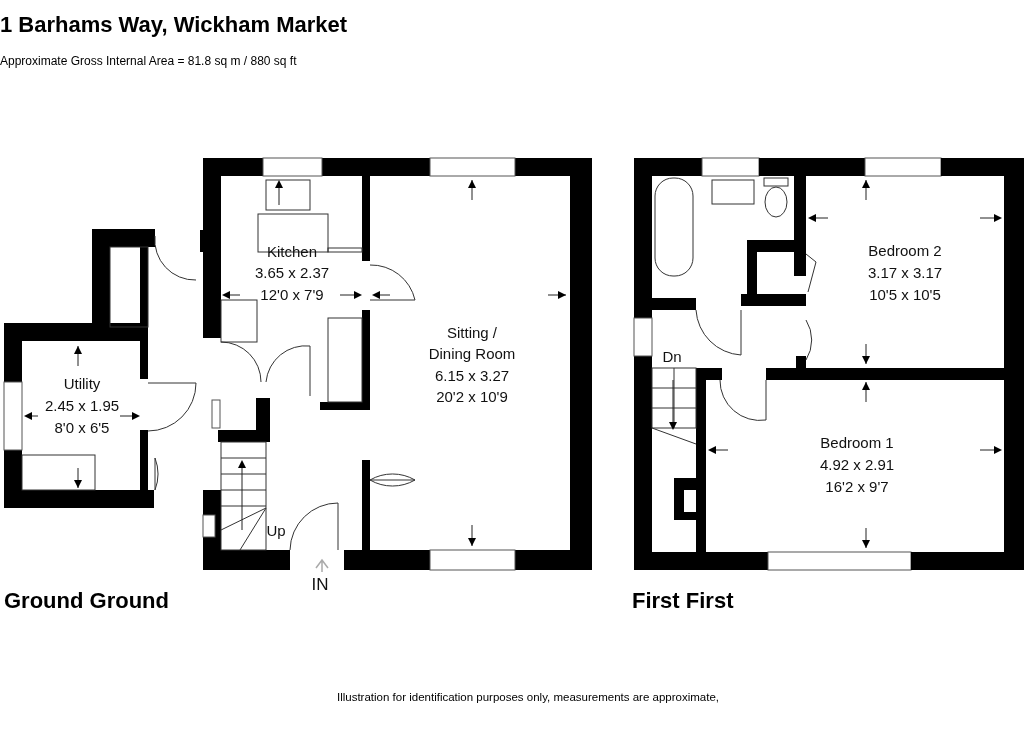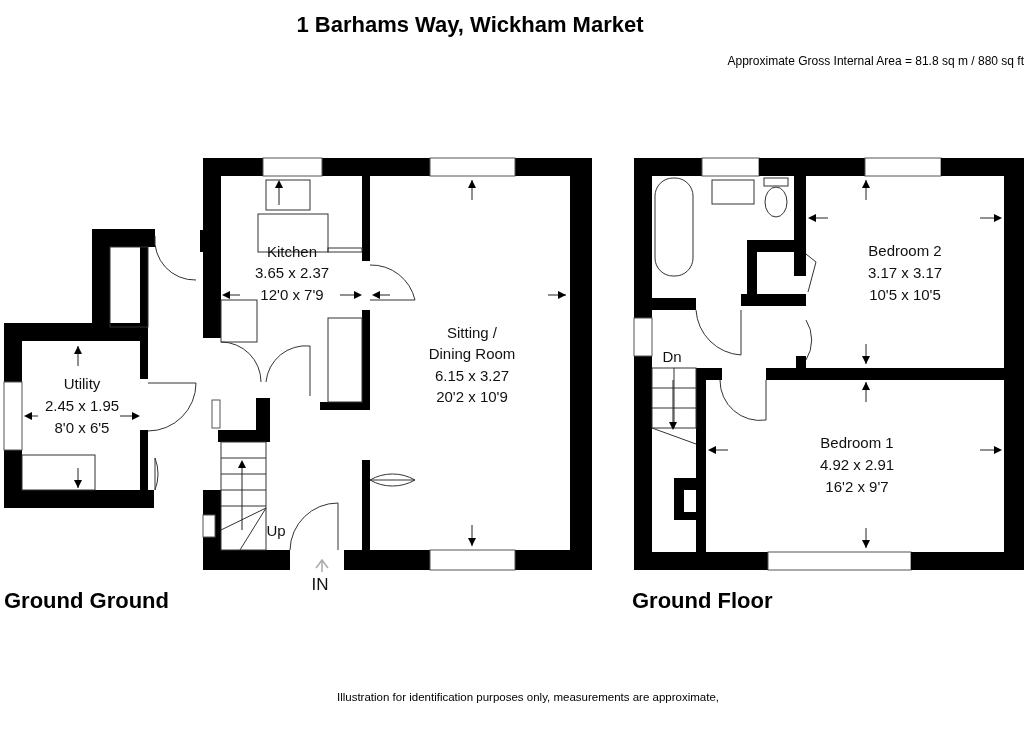--- a/index.html
+++ b/index.html
@@ -1,18 +1,18 @@
 <!DOCTYPE html>
 <html><head>
 <meta charset="utf-8">
 <style>
   html, body { margin:0; padding:0; background:#ffffff; }
   body { width:1024px; height:739px; position:relative; overflow:hidden; font-family:"Liberation Sans", sans-serif; color:#000; }
-  .title { position:absolute; left:0; width:940px; top:12px; text-align:center; font-weight:bold; font-size:22px; }
-  .subtitle { position:absolute; left:0; width:1024px; top:54px; text-align:right; font-size:12px; }
+  .title { position:absolute; left:0; width:940px; top:12px; text-align:left; font-weight:bold; font-size:22px; }
+  .subtitle { position:absolute; left:0; width:1024px; top:54px; text-align:left; font-size:12px; }
   .floor-label { position:absolute; font-weight:bold; font-size:22px; }
   .footer { position:absolute; left:0; width:1024px; top:690px; text-align:center; font-size:11.5px; line-height:15px;padding-left:16px; }
   svg { position:absolute; left:0; top:0; }
   .room-text { font-family:"Liberation Sans", sans-serif; font-size:15px; fill:#111; text-anchor:middle; }
   .wall { fill:#000; }
   .thin { fill:none; stroke:#333; stroke-width:1; }
   .win { fill:#fff; stroke:#555; stroke-width:1; }
   .arrow { stroke:#222; stroke-width:1; fill:none; }
   .ah { fill:#000; }
 </style>
@@ -203,17 +203,17 @@
     <text class="room-text" x="857" y="448">Bedroom 1</text>
     <text class="room-text" x="857" y="470">4.92 x 2.91</text>
     <text class="room-text" x="857" y="492">16'2 x 9'7</text>
   </g>
   <text class="room-text" x="276" y="536">Up</text>
   <text class="room-text" x="320" y="590" style="font-size:17px">IN</text>
   <text class="room-text" x="672" y="362">Dn</text>
 </svg>
 
 <div class="floor-label" style="left:4px; top:588px;">Ground Ground</div>
-<div class="floor-label" style="left:632px; top:588px;">Ground Floor</div>
+<div class="floor-label" style="left:632px; top:588px;">First First</div>
 
 <div class="footer">
   <div>Illustration for identification purposes only, measurements are approximate,</div>
 </div>
 
 </body></html>

